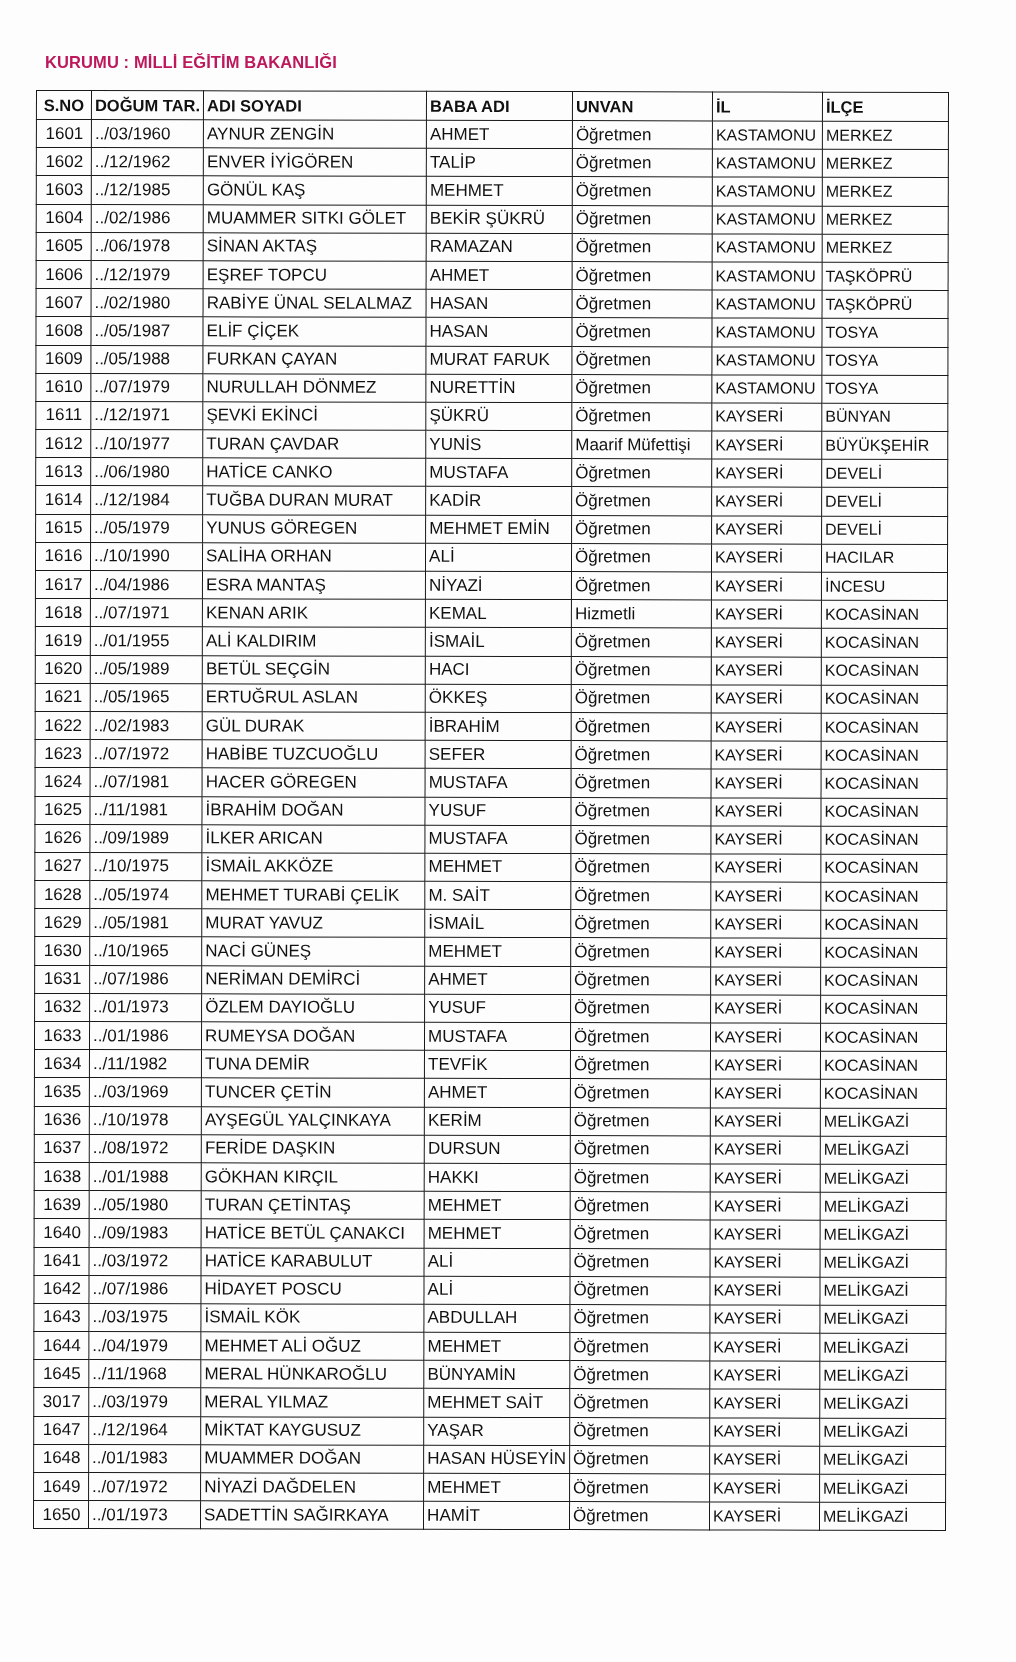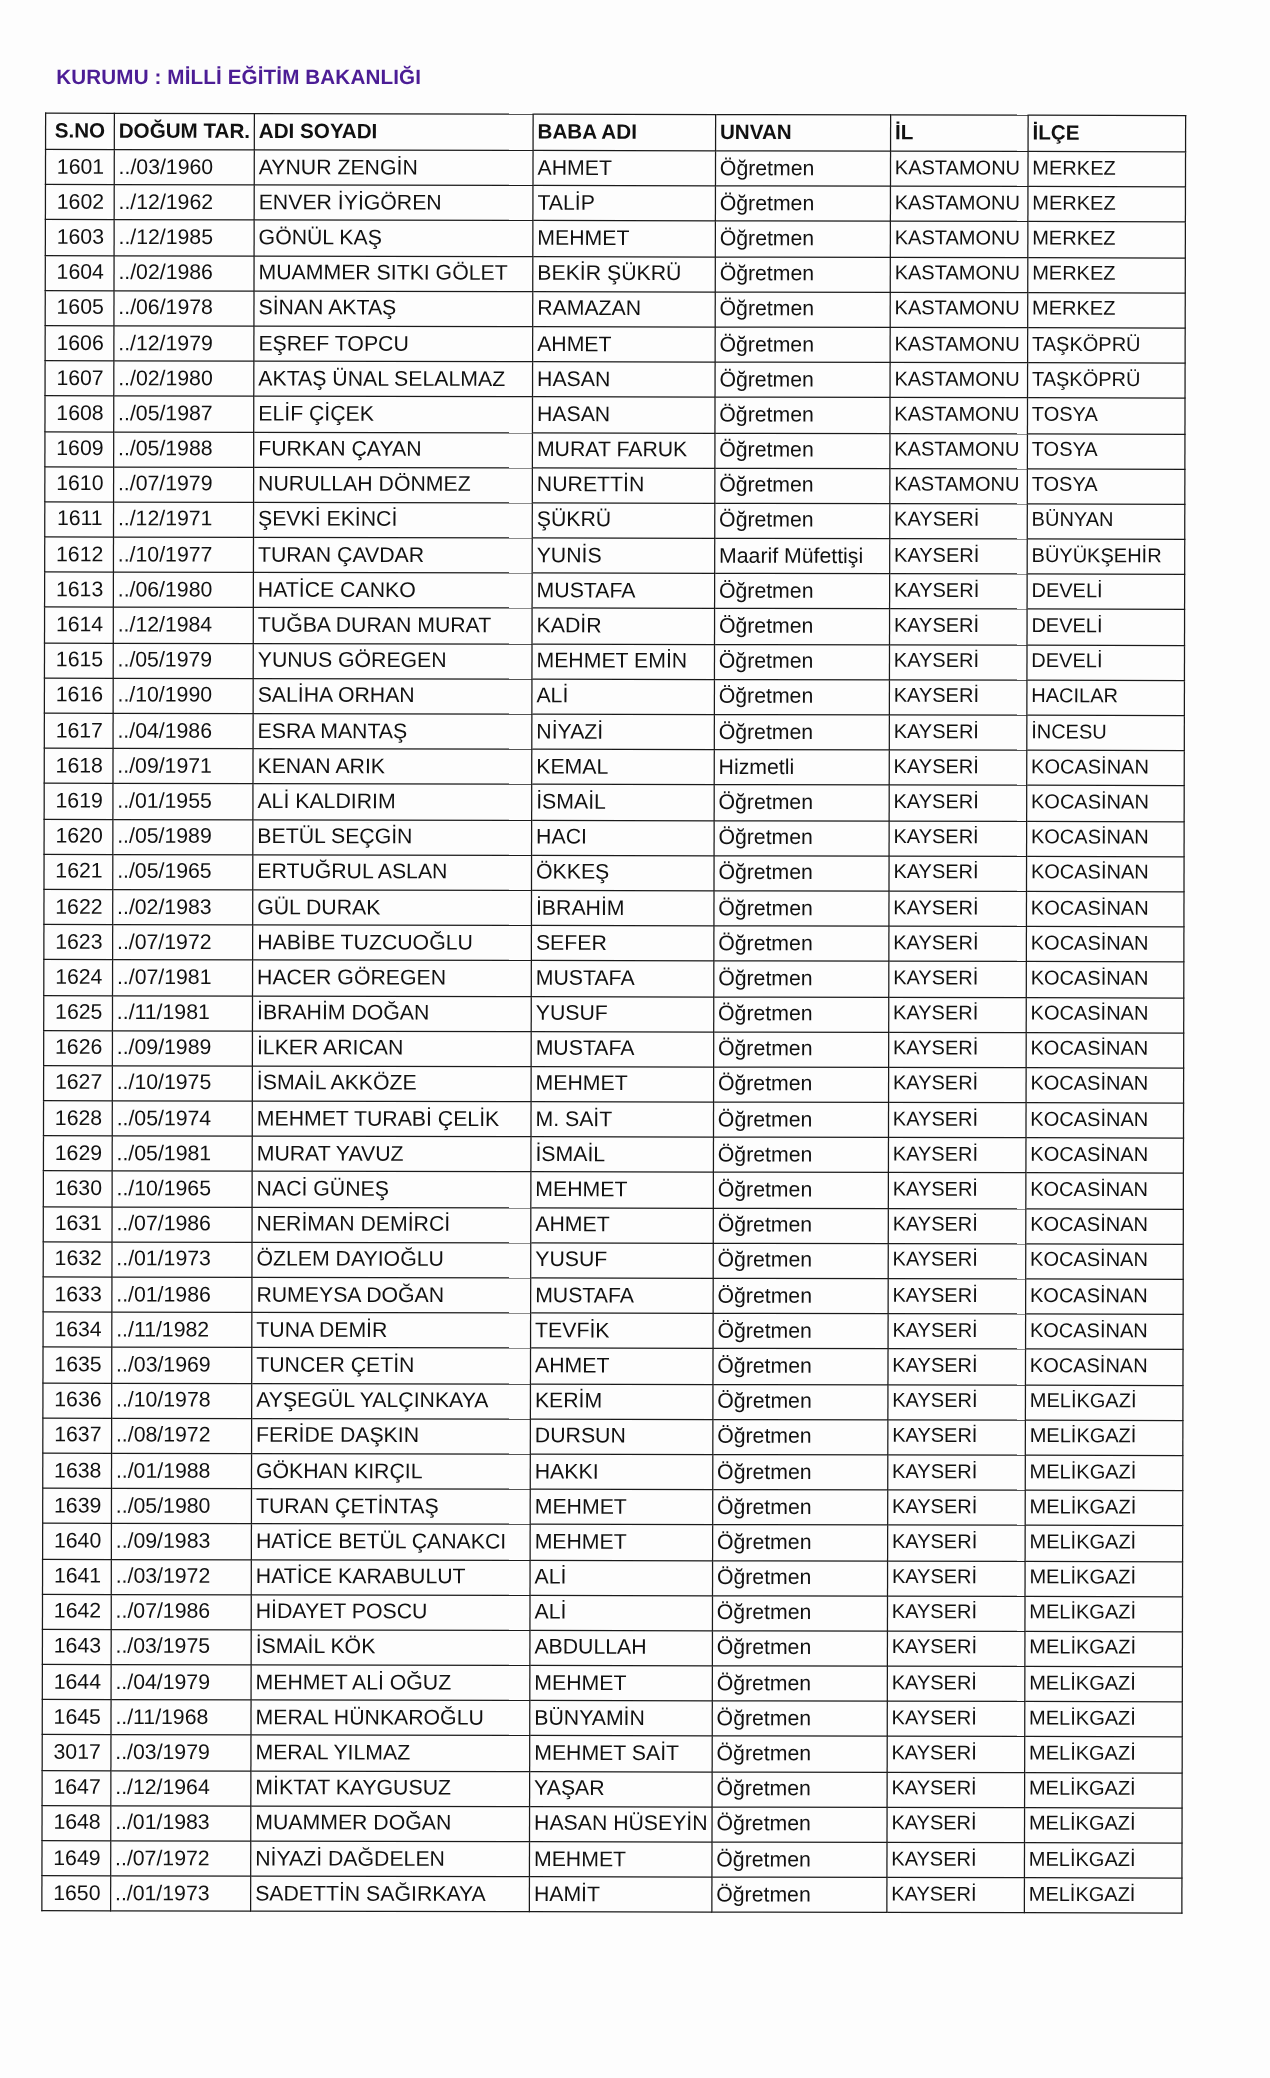--- a/index.html
+++ b/index.html
@@ -1,20 +1,20 @@
 <!DOCTYPE html>
 <html><head>
 <meta charset="utf-8">
 <style>
   html, body { margin: 0; padding: 0; background: #ffffff; }
   body { width: 1016px; height: 1662px; position: relative; overflow: hidden;
          font-family: "Liberation Sans", "DejaVu Sans", sans-serif; color: #111; }
   .page { position: absolute; left: 0; top: 0; width: 1016px; height: 1662px; background: #fdfdfd; }
   .title { position: absolute; left: 45px; top: 53px; font-size: 16.5px; font-weight: bold;
-           letter-spacing: 0.1px; color: #4c1d95; }
+           letter-spacing: 0.1px; color: #be185d; }
   table.grid { position: absolute; left: 36px; top: 90px; border-collapse: collapse;
                table-layout: fixed; transform: rotate(0.12deg); transform-origin: top left; }
   table.grid th, table.grid td { border: 1.6px solid #1a1a1a; height: 27.2px; padding: 0 3px;
                white-space: nowrap; overflow: hidden; font-size: 17px; line-height: 26px;
                vertical-align: middle; }
   table.grid th { font-weight: bold; text-align: left; font-size: 16.5px; height: 28px; }
   table.grid th.c-sno { text-align: center; margin-left: 44px; }
   table.grid td.c-sno { text-align: center; padding-right: 2px; }
   table.grid td.c-il, table.grid td.c-ilce { font-size: 16px; }
   col.w-sno  { width: 55px; }
@@ -103,21 +103,21 @@
           <td class="c-dt">../12/1979</td>
           <td class="c-name">EŞREF TOPCU</td>
           <td class="c-baba">AHMET</td>
           <td class="c-unv">Öğretmen</td>
           <td class="c-il">KASTAMONU</td>
           <td class="c-ilce">TAŞKÖPRÜ</td>
         </tr>
         <tr>
           <td class="c-sno">1607</td>
           <td class="c-dt">../02/1980</td>
-          <td class="c-name">AKTAŞ ÜNAL SELALMAZ</td>
+          <td class="c-name">RABİYE ÜNAL SELALMAZ</td>
           <td class="c-baba">HASAN</td>
           <td class="c-unv">Öğretmen</td>
           <td class="c-il">KASTAMONU</td>
           <td class="c-ilce">TAŞKÖPRÜ</td>
         </tr>
         <tr>
           <td class="c-sno">1608</td>
           <td class="c-dt">../05/1987</td>
           <td class="c-name">ELİF ÇİÇEK</td>
           <td class="c-baba">HASAN</td>
@@ -201,21 +201,21 @@
           <td class="c-sno">1617</td>
           <td class="c-dt">../04/1986</td>
           <td class="c-name">ESRA MANTAŞ</td>
           <td class="c-baba">NİYAZİ</td>
           <td class="c-unv">Öğretmen</td>
           <td class="c-il">KAYSERİ</td>
           <td class="c-ilce">İNCESU</td>
         </tr>
         <tr>
           <td class="c-sno">1618</td>
-          <td class="c-dt">../09/1971</td>
+          <td class="c-dt">../07/1971</td>
           <td class="c-name">KENAN ARIK</td>
           <td class="c-baba">KEMAL</td>
           <td class="c-unv">Hizmetli</td>
           <td class="c-il">KAYSERİ</td>
           <td class="c-ilce">KOCASİNAN</td>
         </tr>
         <tr>
           <td class="c-sno">1619</td>
           <td class="c-dt">../01/1955</td>
           <td class="c-name">ALİ KALDIRIM</td>

